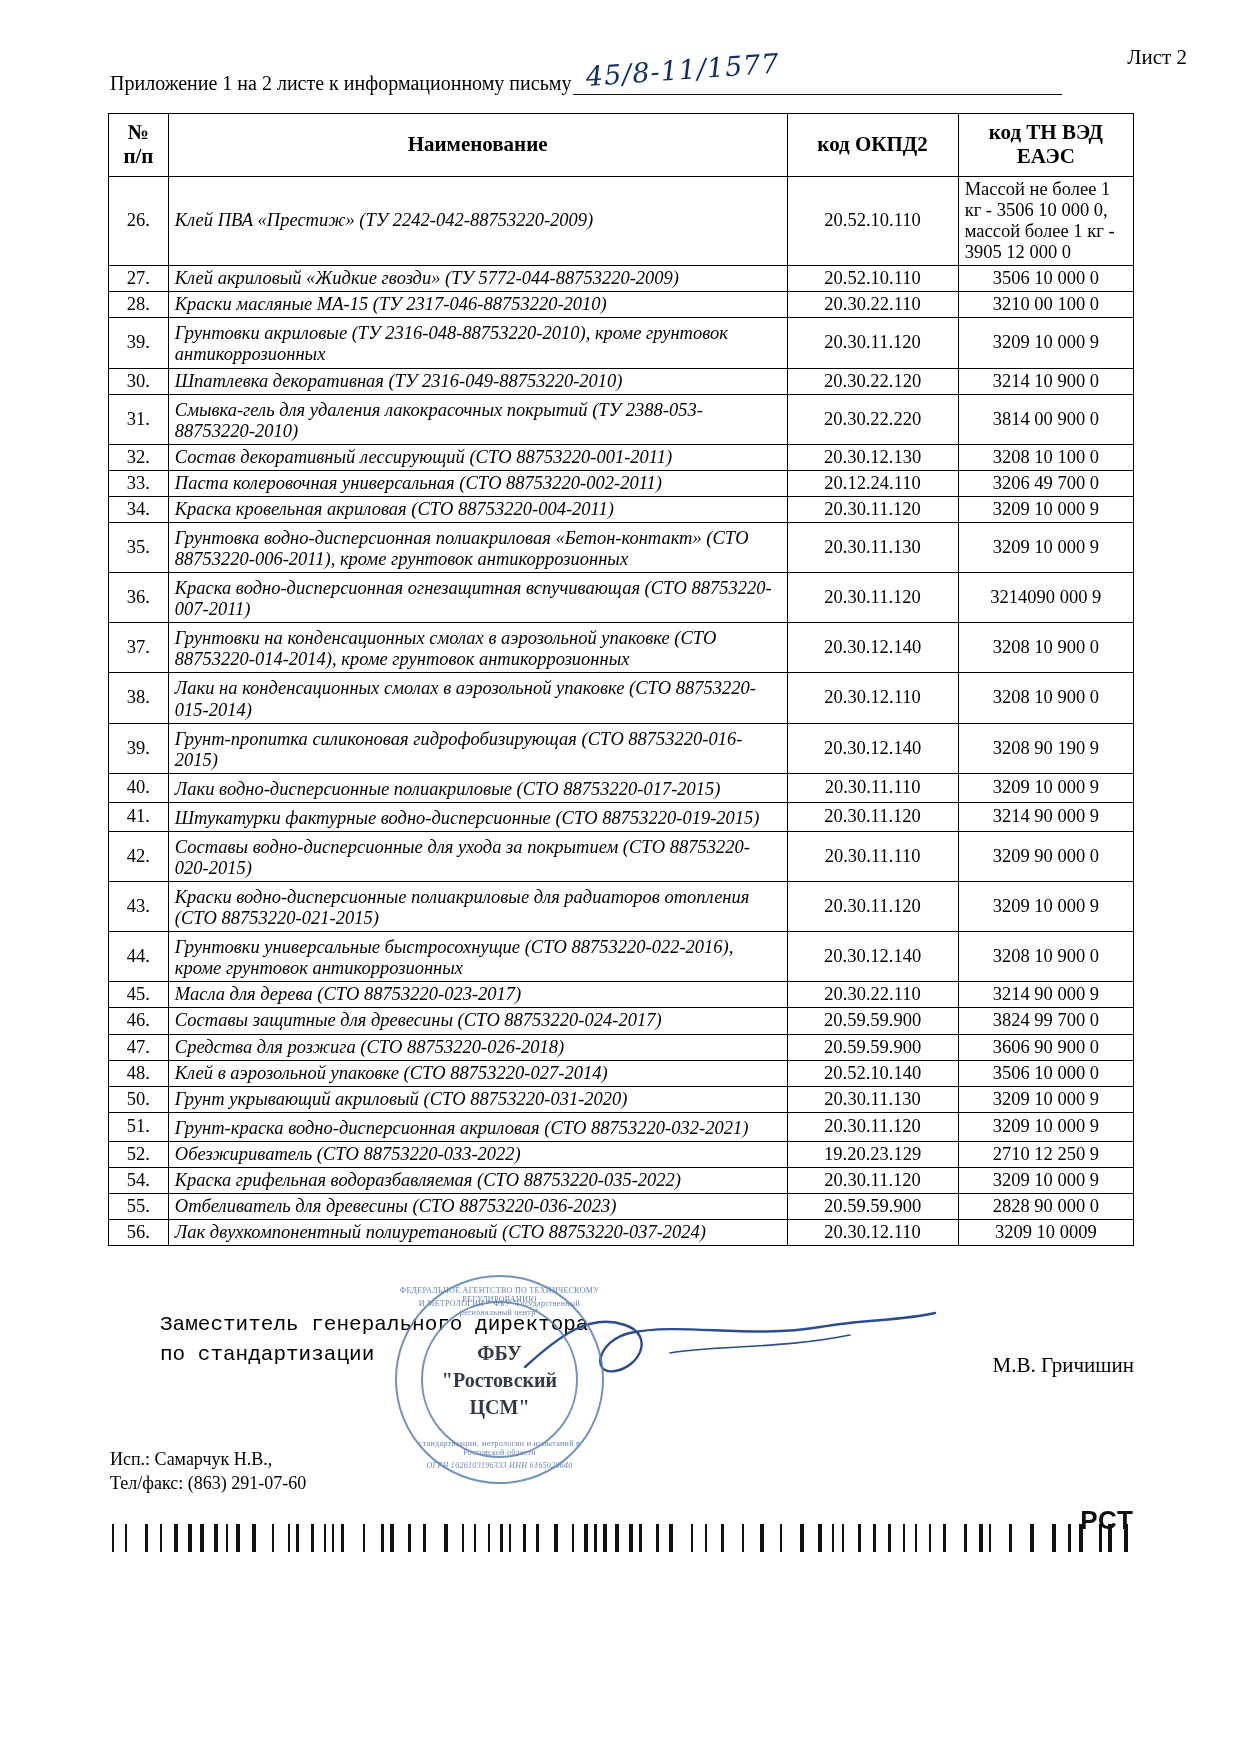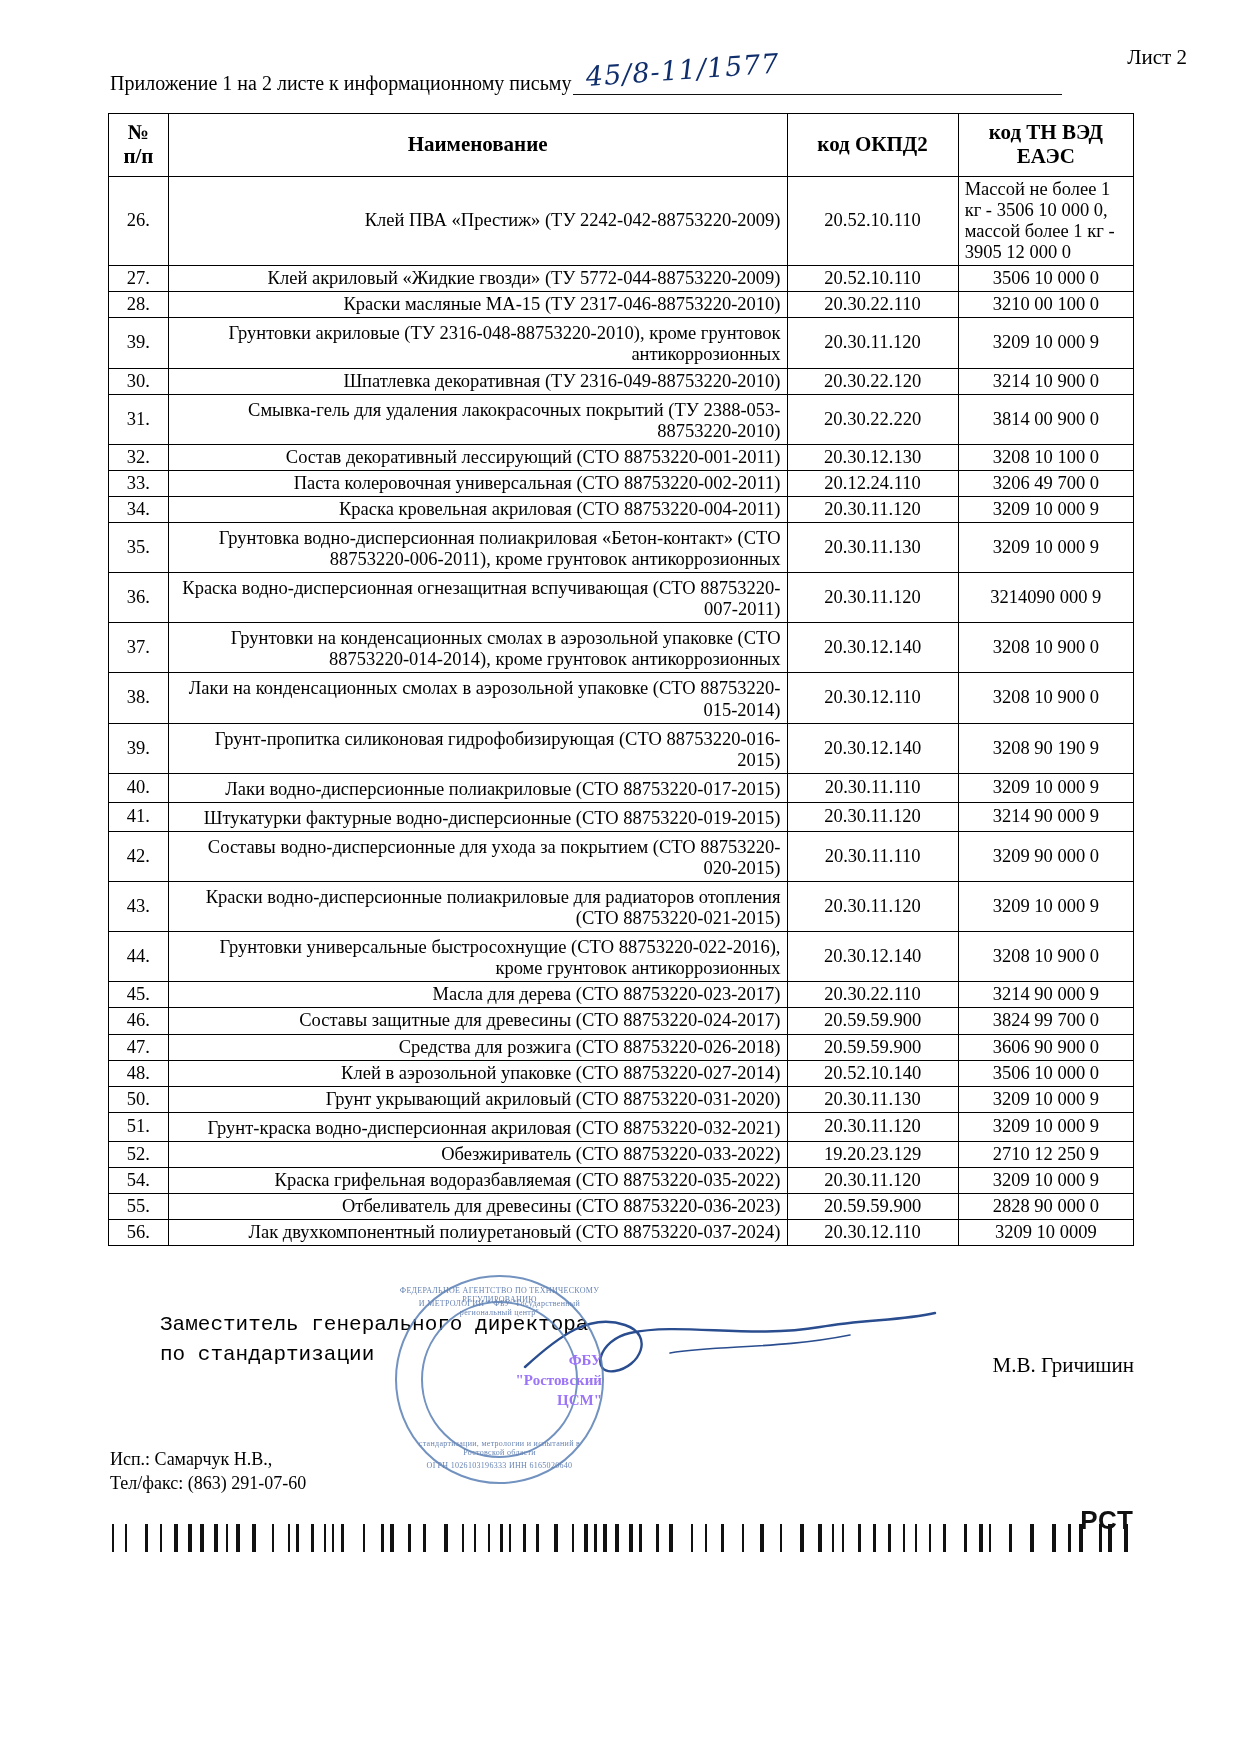--- a/index.html
+++ b/index.html
@@ -87,24 +87,25 @@
   col.c-okpd  { width: 166px; }
   col.c-tnved { width: 170px; }
 
   td.num {
     text-align: center;
     vertical-align: bottom;
     font-size: 19px;
     padding-bottom: 3px;
   }
   td.name {
-    text-align: right;
+    text-align: left;
     vertical-align: top;
     padding-top: 4px;
     padding-left: 10px;
+    font-style: italic;
   }
   td.code {
     text-align: center;
     white-space: nowrap;
   }
   td.tnved-multiline {
     font-size: 13.5px;
     line-height: 1.17;
     text-align: left;
     padding: 3px 5px;
@@ -150,37 +151,37 @@
     position: absolute;
     left: 24px; top: 24px; right: 24px; bottom: 24px;
     border-radius: 50%;
     border: 2px solid #5a7fb5;
   }
   .stamp .core {
     position: absolute;
     left: 0; right: 0;
     top: 50%;
     transform: translateY(-50%);
-    text-align: right;
-    font-size: 15px;
+    text-align: center;
+    font-size: 20px;
     font-weight: bold;
     line-height: 1.35;
-    color: #8b5cf6;
+    color: #0f172a;
   }
   .stamp .ring-text {
     position: absolute;
     left: 0; right: 0;
     text-align: center;
     font-size: 8px;
     color: #4c6ea6;
     letter-spacing: .3px;
   }
   .stamp .ring-top { top: 9px; }
   .stamp .ring-top2 { top: 22px; }
-  .stamp .ring-bot { bottom: 12px; }
+  .stamp .ring-bot { bottom: 12px; font-style: italic; }
   .stamp .ring-bot2 { bottom: 25px; }
 
   
   .footer {
     position: absolute;
     left: 110px;
     top: 1447px;
     font-size: 18px;
     line-height: 1.35;
   }

